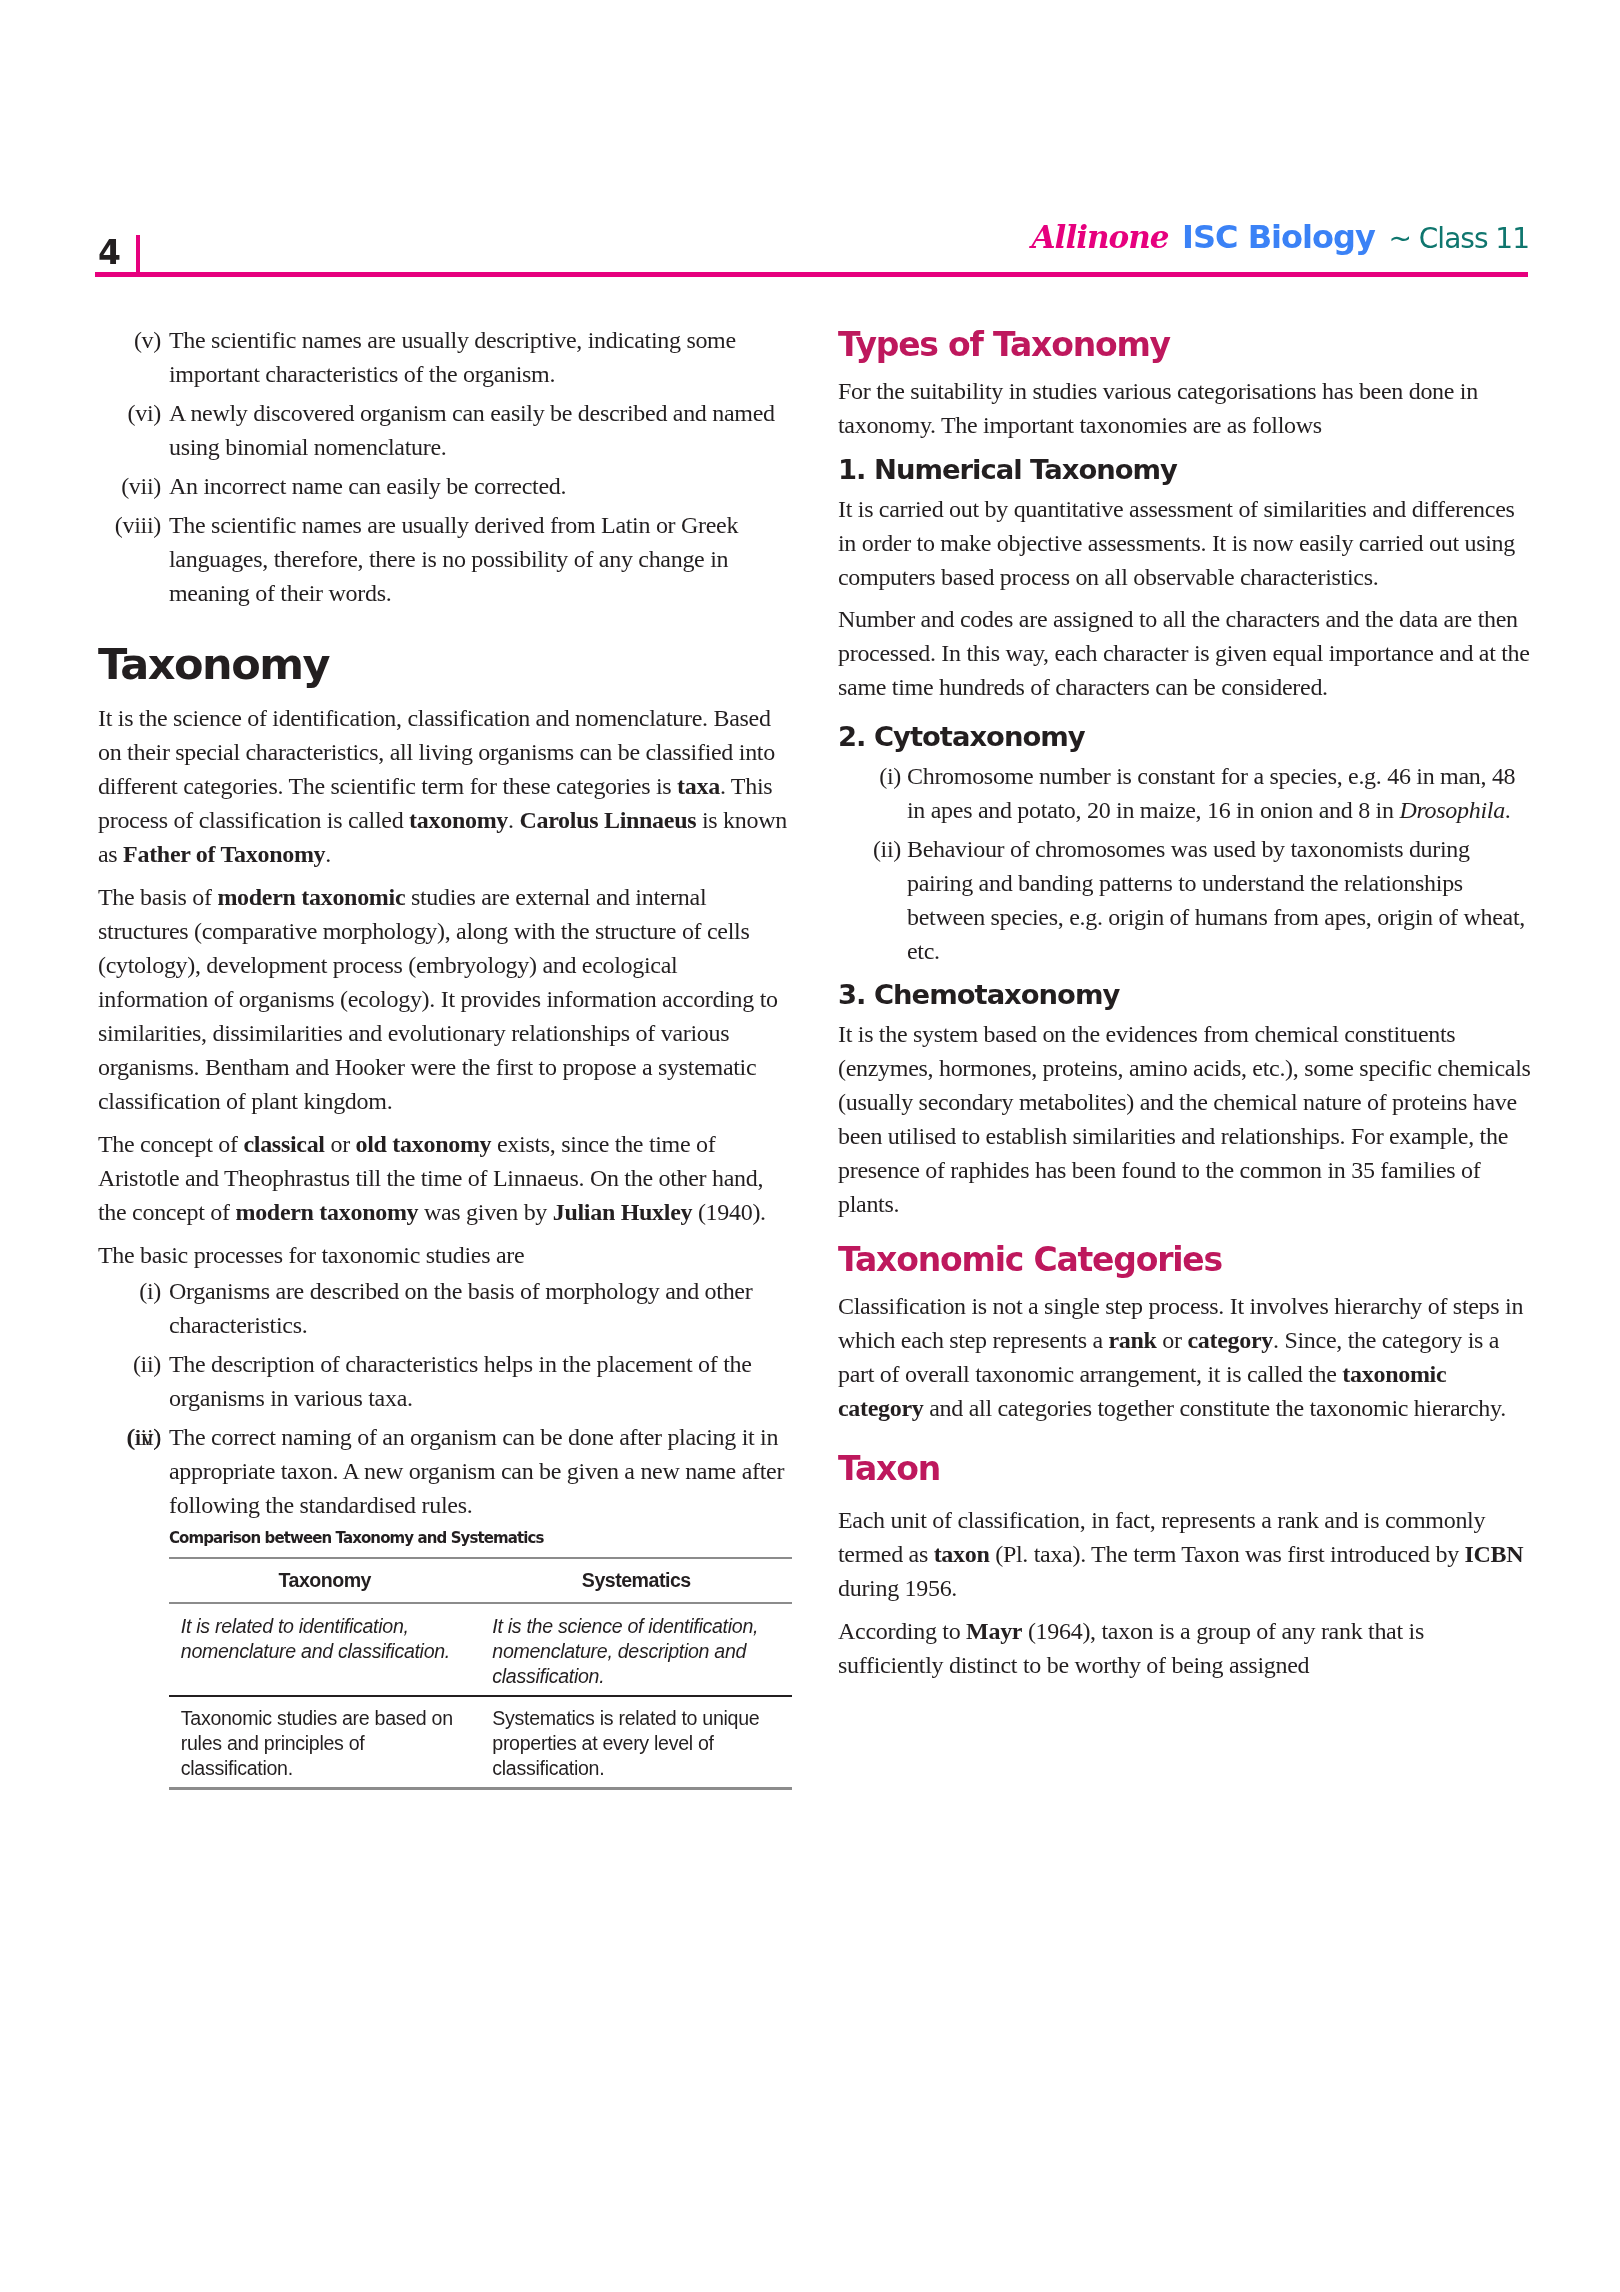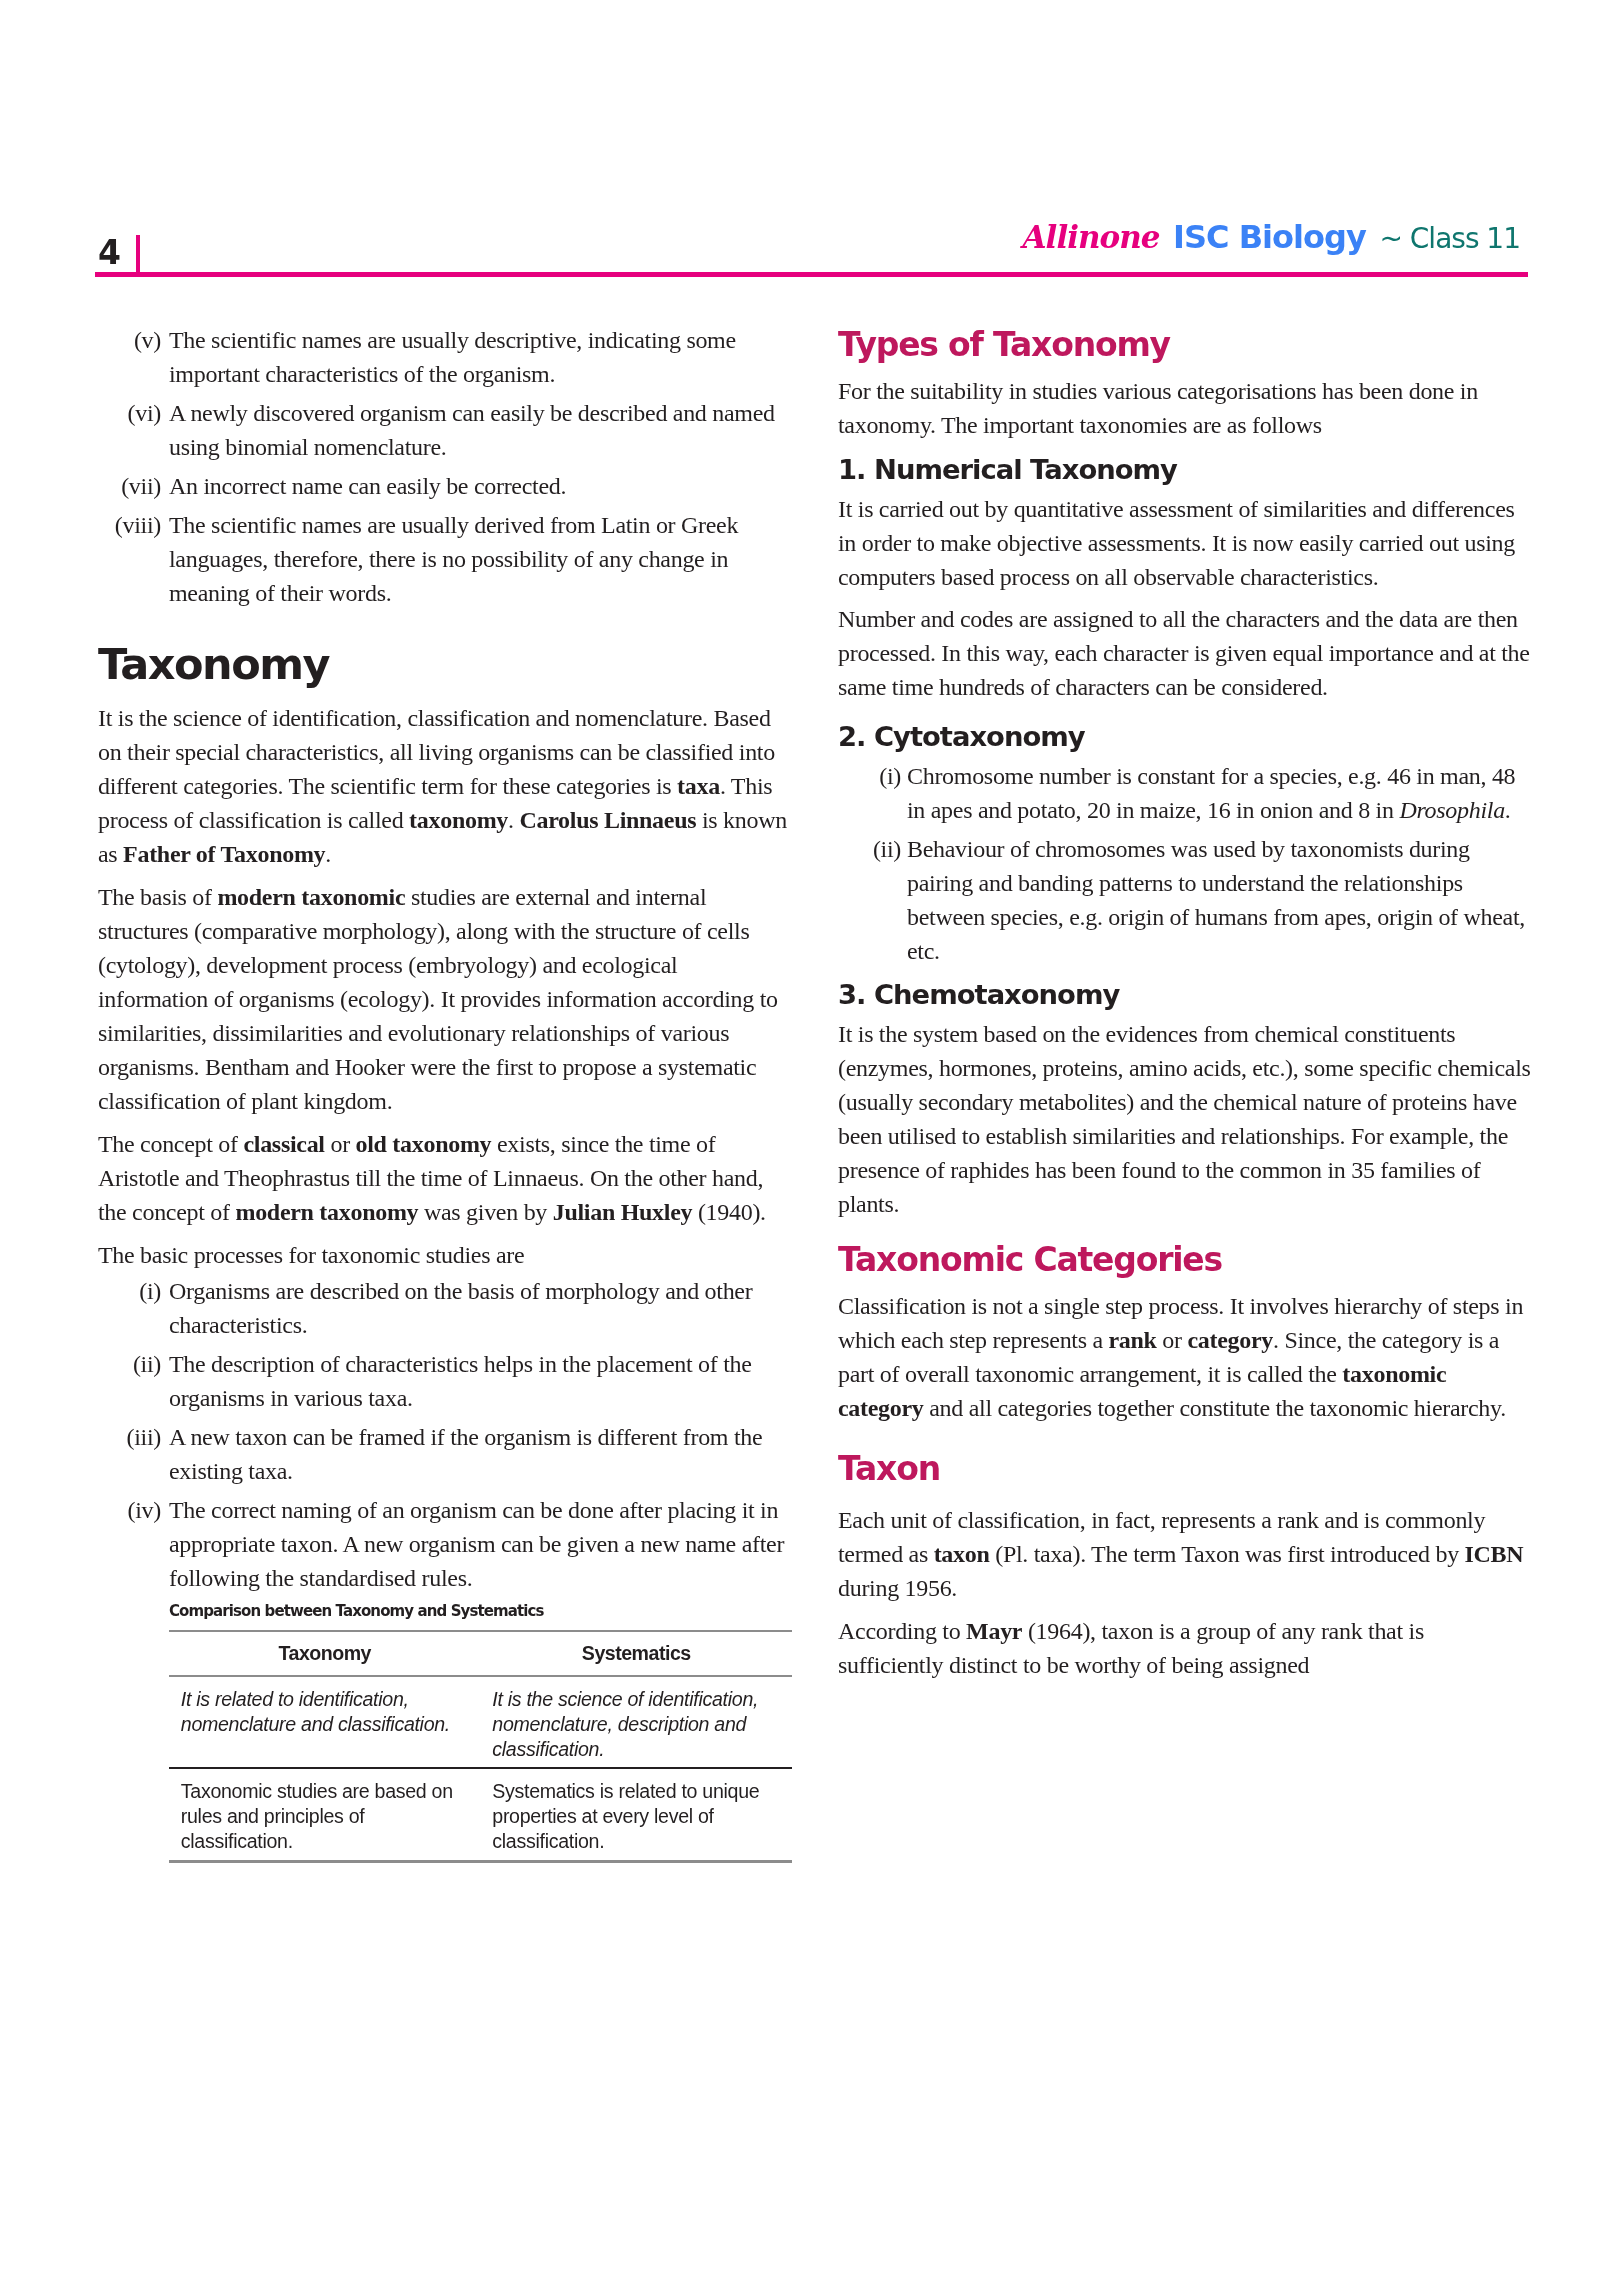--- a/index.html
+++ b/index.html
@@ -13,21 +13,21 @@
     font-family: "DejaVu Sans", "Liberation Sans", sans-serif;
     font-weight: bold; font-size: 33px; color: #231f20; line-height: 39px;
   }
   .page-number-tick {
     position: absolute; left: 136px; top: 235px; width: 3.9px; height: 41px; background: #e6007e;
   }
   .header-rule {
     position: absolute; left: 95px; top: 272px; width: 1433px; height: 4.9px; background: #e6007e;
   }
   .header-title {
-    position: absolute; right: 100px; top: 218px;
+    position: absolute; right: 91px; top: 218px;
     display: flex; align-items: baseline; gap: 13.7px; white-space: nowrap;
   }
   .brand-logo {
     font-family: "DejaVu Serif", "Liberation Serif", serif;
     font-weight: bold; font-style: italic; color: #e6007e; font-size: 31px; letter-spacing: -1px;
   }
   .book-title {
     font-family: "DejaVu Sans", "Liberation Sans", sans-serif;
     font-weight: bold; font-size: 32px; color: #3b82f6; letter-spacing: -1px;
   }
@@ -118,21 +118,21 @@
   <h1 class="section">Taxonomy</h1>
 
   <p class="body"><span>It is the science of  identification, classification and nomenclature. Based on their special characteristics, all living organisms can be classified into different categories. The scientific term for these  categories is </span><span class=" b">taxa</span><span>. This process of classification is called </span><span class=" b">taxonomy</span><span>. </span><span class=" b">Carolus Linnaeus</span><span> is known as </span><span class=" b">Father of Taxonomy</span><span>.</span></p>
   <p class="body"><span>The basis of </span><span class=" b">modern taxonomic</span><span> studies  are external and internal structures (comparative morphology), along with the structure of cells (cytology), development process (embryology) and ecological information of organisms (ecology). It provides information according to similarities, dissimilarities and evolutionary relationships of various organisms. Bentham and Hooker were the first to propose a systematic classification of plant kingdom.</span></p>
   <p class="body"><span>The concept of </span><span class=" b">classical</span><span> or </span><span class=" b">old taxonomy</span><span> exists, since the time of Aristotle and Theophrastus till the time of Linnaeus. On the other hand, the concept of </span><span class=" b">modern taxonomy</span><span> was given by </span><span class=" b">Julian Huxley</span><span> (1940).</span></p>
   <p class="body" style="margin-bottom:2px"><span>The basic processes for taxonomic studies are</span></p>
 
   <ol class="roman">
     <li><span class="marker">(i)</span><span><span>Organisms are described on the basis of morphology and other characteristics.</span></span></li>
     <li><span class="marker">(ii)</span><span><span>The description of characteristics helps in the placement of the organisms in various taxa.</span></span></li>
-    <li><span class="marker">(iii)</span><span><span>A new taxon can be framed if the organism is different from the existing taxa.</span></span></li>
+    <li><span class="marker">(iii)</span></li>
     <li><span class="marker">(iv)</span><span><span>The correct naming of an organism can be done after placing it in appropriate taxon. A new organism can be given a new name after following the standardised rules.</span></span></li>
   </ol>
 
   <div class="table-caption">Comparison between Taxonomy and Systematics</div>
   <table class="compare">
     <colgroup>
         <col class="c1">
         <col class="c2">
       </colgroup>
     <thead>

